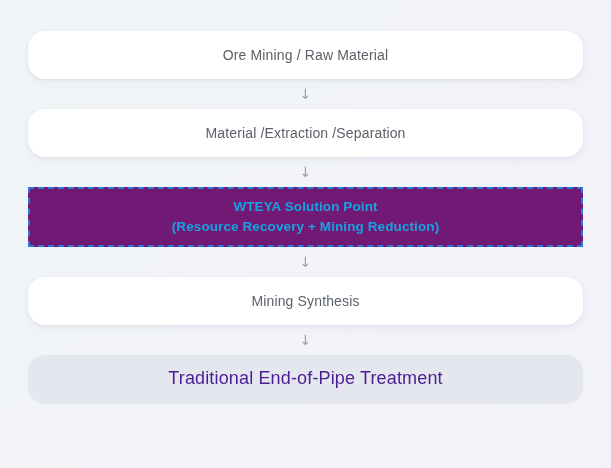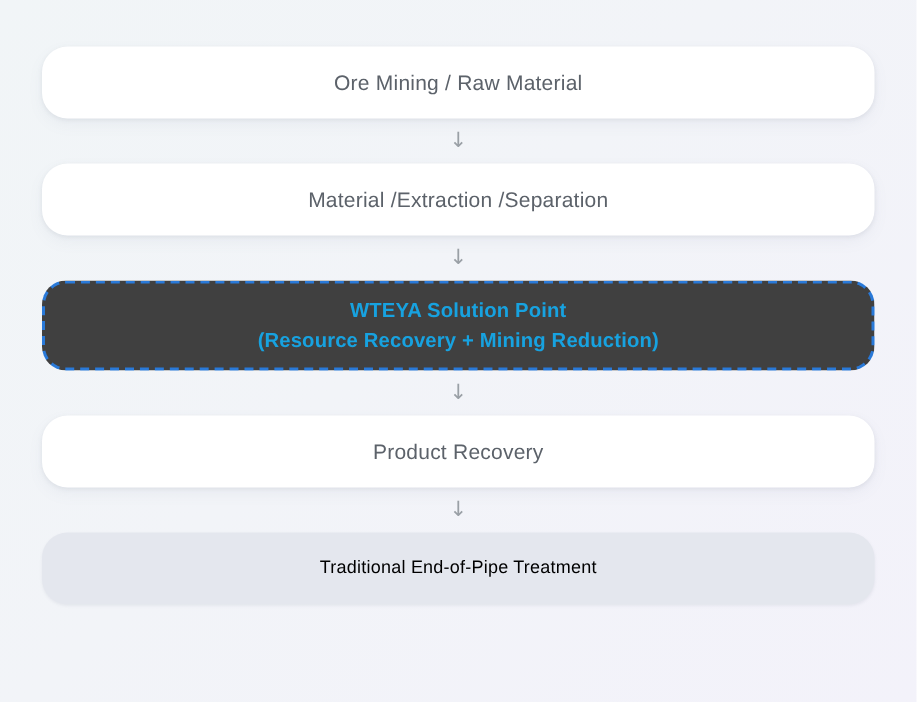--- a/index.html
+++ b/index.html
@@ -51,32 +51,32 @@
   }
 
   
   .node--muted {
     height: 48px;
     background: #e4e7ee;
     box-shadow: 0 1px 2px rgba(120, 130, 150, 0.10);
   }
 
   .node--muted .node-label {
-    font-size: 12px;
-    color: #000000;
+    font-size: 18px;
+    color: #4c1d95;
     letter-spacing: 0.15px;
     line-height: 1.3;
   }
 
   
   .node--highlight {
     height: 60px;
-    background: #404040;
+    background: #701a75;
     border: 2px dashed #2979d8;
-    border-radius: 16px;
+    border-radius: 0;
     gap: 2px;
   }
 
   .node--highlight .node-title,
   .node--highlight .node-subtitle {
     font-size: 13.5px;
     font-weight: bold;
     color: #17a2e0;
     letter-spacing: 0.1px;
     line-height: 1.32;
@@ -122,21 +122,21 @@
   <div class="node node--highlight">
     <span class="node-title">WTEYA Solution Point</span>
     <span class="node-subtitle">(Resource Recovery + Mining Reduction)</span>
   </div>
 
   <div class="connector">
     <span class="connector-arrow">↓</span>
   </div>
 
   <div class="node node--plain">
-    <span class="node-label">Product Recovery</span>
+    <span class="node-label">Mining Synthesis</span>
   </div>
 
   <div class="connector">
     <span class="connector-arrow">↓</span>
   </div>
 
   <div class="node node--muted">
     <span class="node-label">Traditional End-of-Pipe Treatment</span>
   </div>
 

